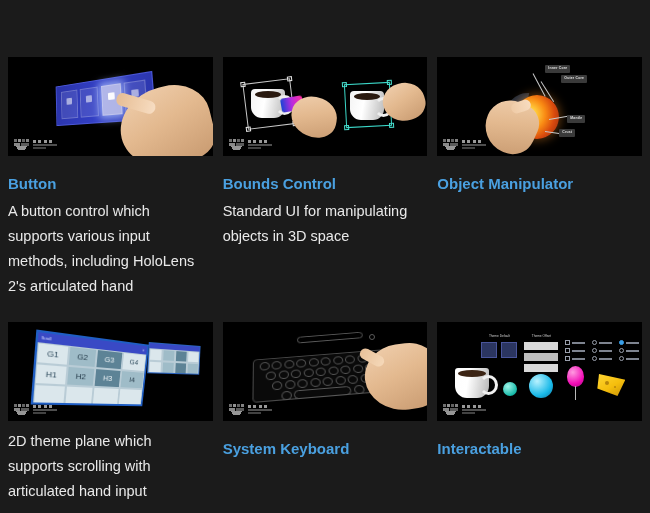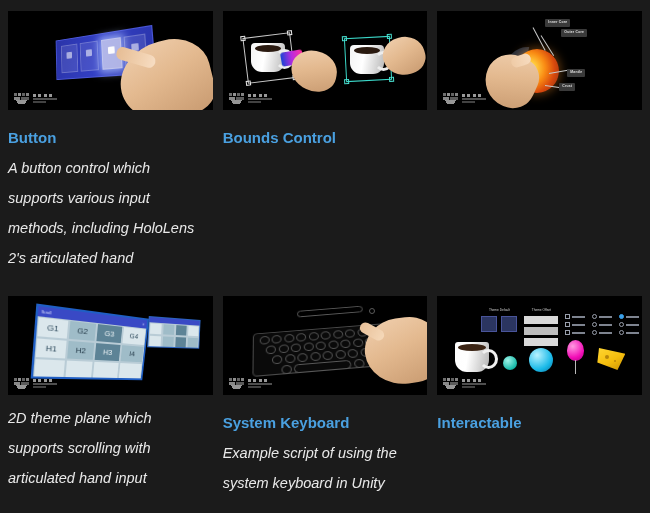--- a/index.html
+++ b/index.html
@@ -14,20 +14,21 @@
     font-family: "Liberation Sans", sans-serif;
     color: #e9e9e9;
   }
   .grid {
     display: grid;
     grid-template-columns: repeat(3, 1fr);
     column-gap: 10px;
     row-gap: 0px;
     padding: 11px 8px 0 8px;
     width: 650px;
+    margin-top: 46px;
   }
   .card { width: 100%; }
   .card-row2 { margin-top: 23px; }
 
   .thumb {
     position: relative;
     width: 100%;
     height: 99px;
     background: #000000;
     overflow: hidden;
@@ -381,24 +382,23 @@
   .card-title {
     color: #4aa0e0;
     font-size: 15px;
     font-weight: bold;
     line-height: 1;
     margin-top: 20px;
   }
   .card-desc {
     color: #e9e9e9;
     font-size: 14.5px;
-    line-height: 30px;
+    line-height: 25px;
     margin-top: 8px;
     max-width: 196px;
-    font-style: italic;
   }
 </style>
 </head>
 <body>
 
 <div class="grid">
 
   <div class="card">
     <div class="thumb">
       <div class="btn-panel">
@@ -445,20 +445,21 @@
       <div class="wm">
         <div class="wm-mark"></div>
         <div class="wm-txt">
           <div class="wm-l1"></div>
             <div class="wm-l2"></div>
             <div class="wm-l3"></div>
         </div>
       </div>
     </div>
     <div class="card-title">Bounds Control</div>
+    <div class="card-desc">Standard UI for manipulating objects in 3D space</div>
   </div>
 
   <div class="card">
     <div class="thumb">
       <div class="globe-shell"></div>
       <div class="globe"></div>
       <div class="leader" style="left:96px;top:16px;width:26px;transform:rotate(62deg);"></div>
       <div class="leader" style="left:104px;top:24px;width:24px;transform:rotate(58deg);"></div>
       <div class="leader" style="left:112px;top:62px;width:22px;transform:rotate(-10deg);"></div>
       <div class="leader" style="left:108px;top:74px;width:16px;transform:rotate(8deg);"></div>
@@ -470,20 +471,21 @@
       <div class="om-thumb"></div>
       <div class="wm">
         <div class="wm-mark"></div>
         <div class="wm-txt">
           <div class="wm-l1"></div>
             <div class="wm-l2"></div>
             <div class="wm-l3"></div>
         </div>
       </div>
     </div>
+    <div class="card-title">Object Manipulator</div>
   </div>
 
   <div class="card card-row2">
     <div class="thumb">
       <div class="slate-main">
         <div class="slate-bar">
             <span>Scroll</span>
             <span>✕</span>
           </div>
         <div class="slate-grid">
@@ -578,21 +580,20 @@
       <div class="wm">
         <div class="wm-mark"></div>
         <div class="wm-txt">
           <div class="wm-l1"></div>
             <div class="wm-l2"></div>
             <div class="wm-l3"></div>
         </div>
       </div>
     </div>
     <div class="card-title">System Keyboard</div>
-    <div class="card-desc">Example script of using the system keyboard in Unity</div>
   </div>
 
   <div class="card card-row2">
     <div class="thumb">
       <div class="ia-panelgroup">
         <div class="ia-col">
           <div class="ia-title">Theme Default</div>
           <div style="display:flex;gap:4px;">
             <div class="ia-sq"></div>
             <div class="ia-sq"></div>

